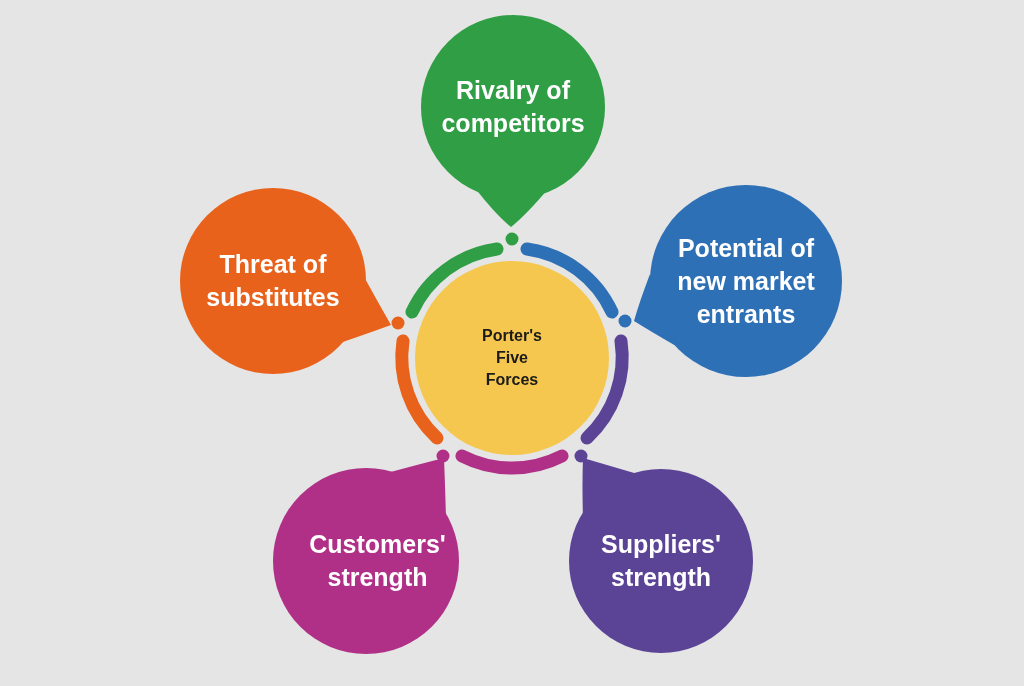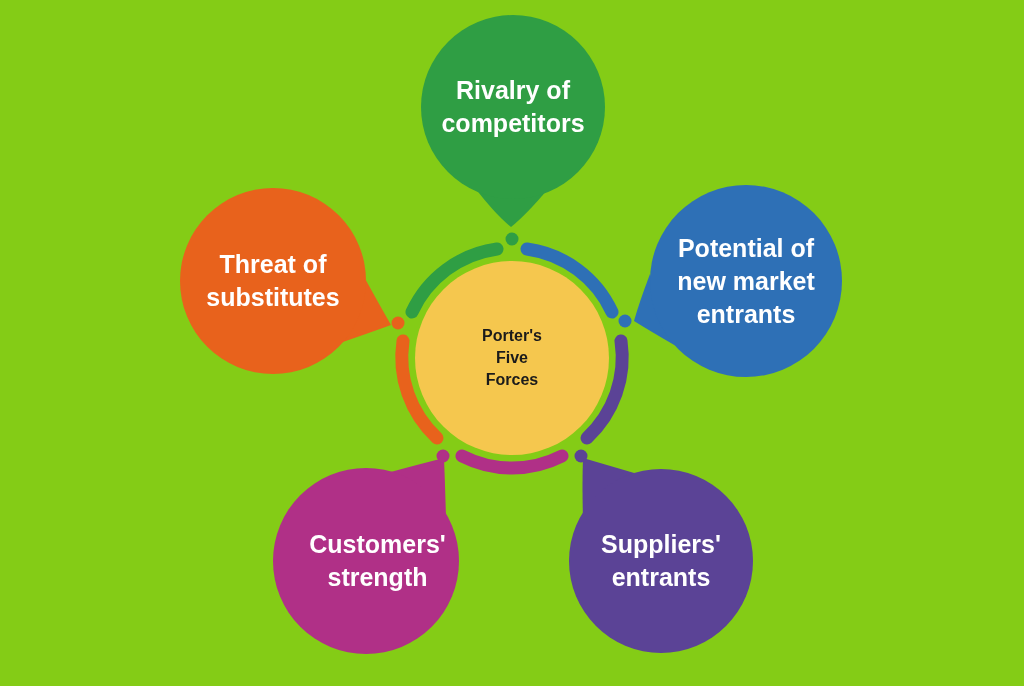--- a/index.html
+++ b/index.html
@@ -46,21 +46,21 @@
   .b-rivalry    { left: 421px; top: 15px;  width: 184px; height: 184px; }
   .b-substitutes{ left: 180px; top: 188px; width: 186px; height: 186px; }
   .b-entrants   { left: 650px; top: 185px; width: 192px; height: 192px; }
   .b-customers  { left: 273px; top: 468px; width: 186px; height: 186px; }
   .b-suppliers  { left: 569px; top: 469px; width: 184px; height: 184px; }
   .b-center     { left: 415px; top: 261px; width: 194px; height: 194px; }
 </style>
 </head>
 <body>
 
-<div class="canvas" style="background: #84cc16;">
+<div class="canvas" style="background: #e5e5e5;">
 
   <svg class="shape-layer" viewBox="0 0 1024 686" xmlns="http://www.w3.org/2000/svg">
 
     <path d="M548,189 Q526,215 511,227 Q496,215 475,188 Z" fill="#2f9e44"></path>
     <path d="M363,275 Q379,304 391,325 Q369,333 337,344 Z" fill="#e8621c"></path>
     <path d="M650,274 Q639,303 634,321 Q650,331 676,346 Z" fill="#2e70b6"></path>
     <path d="M387,473 Q420,464 444,458 Q445,483 446,518 Z" fill="#b03087"></path>
     <path d="M641,475 Q607,465 583,458 Q582,484 583,519 Z" fill="#5b4396"></path>
 
     <path d="M497,249 A110,110 0 0 0 412,312" fill="none" stroke-width="13" stroke-linecap="round" stroke="#2f9e44"></path>
@@ -92,21 +92,21 @@
 entrants</span>
   </div>
 
   <div class="bubble b-customers" style="background: rgb(176, 48, 135);">
     <span class="bubble-label" style="color: rgb(255, 255, 255); margin-left: 23px;">Customers'
 strength</span>
   </div>
 
   <div class="bubble b-suppliers" style="background: rgb(91, 67, 150);">
     <span class="bubble-label" style="color: rgb(255, 255, 255);">Suppliers'
-entrants</span>
+strength</span>
   </div>
 
   <div class="bubble b-center" style="background: rgb(245, 199, 78);">
     <span class="center-label" style="color: rgb(27, 27, 27);">Porter's
 Five
 Forces</span>
   </div>
 
 </div>
 

